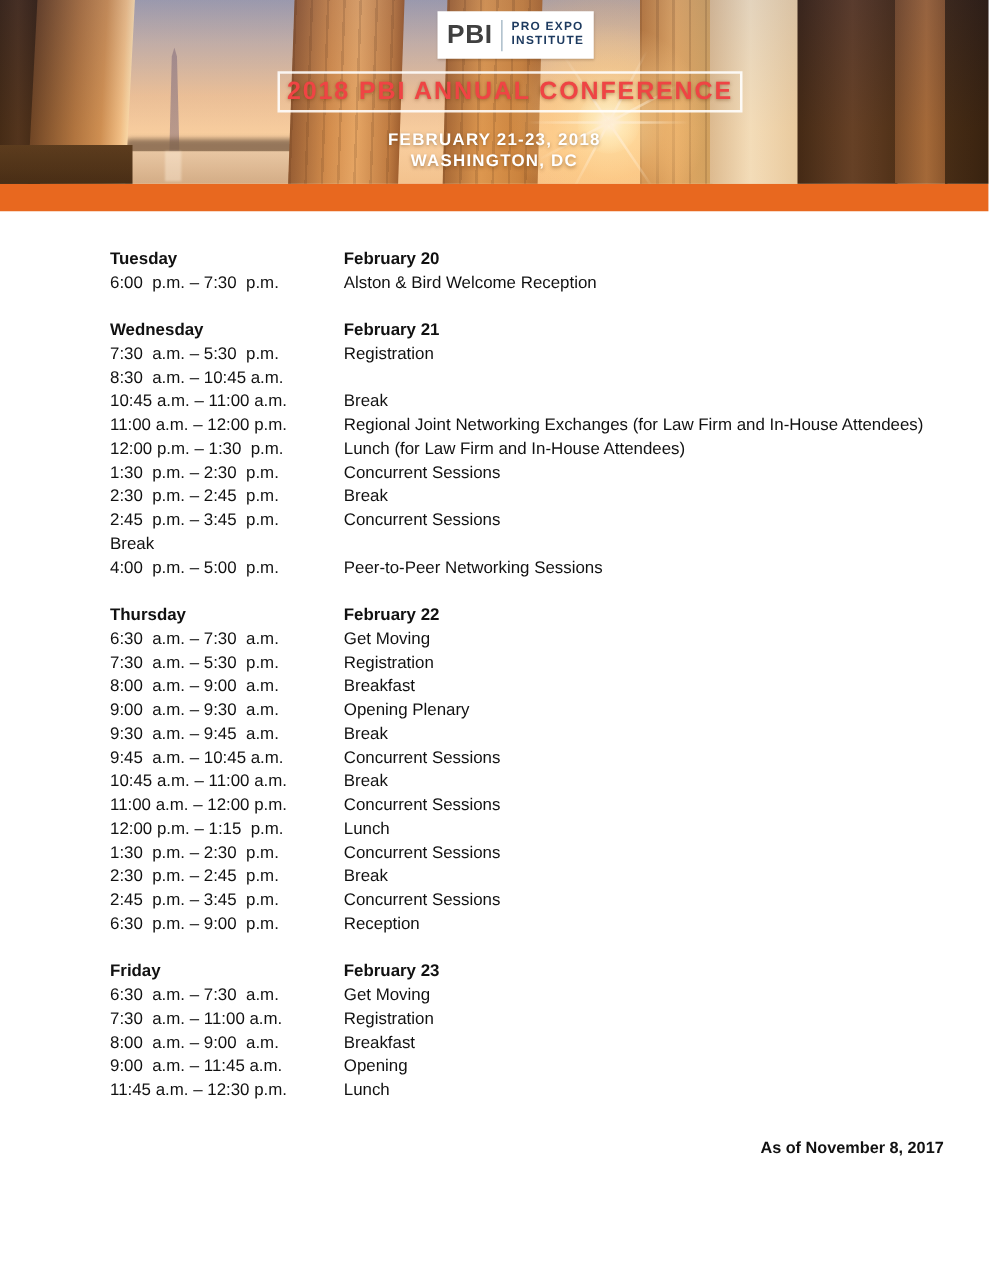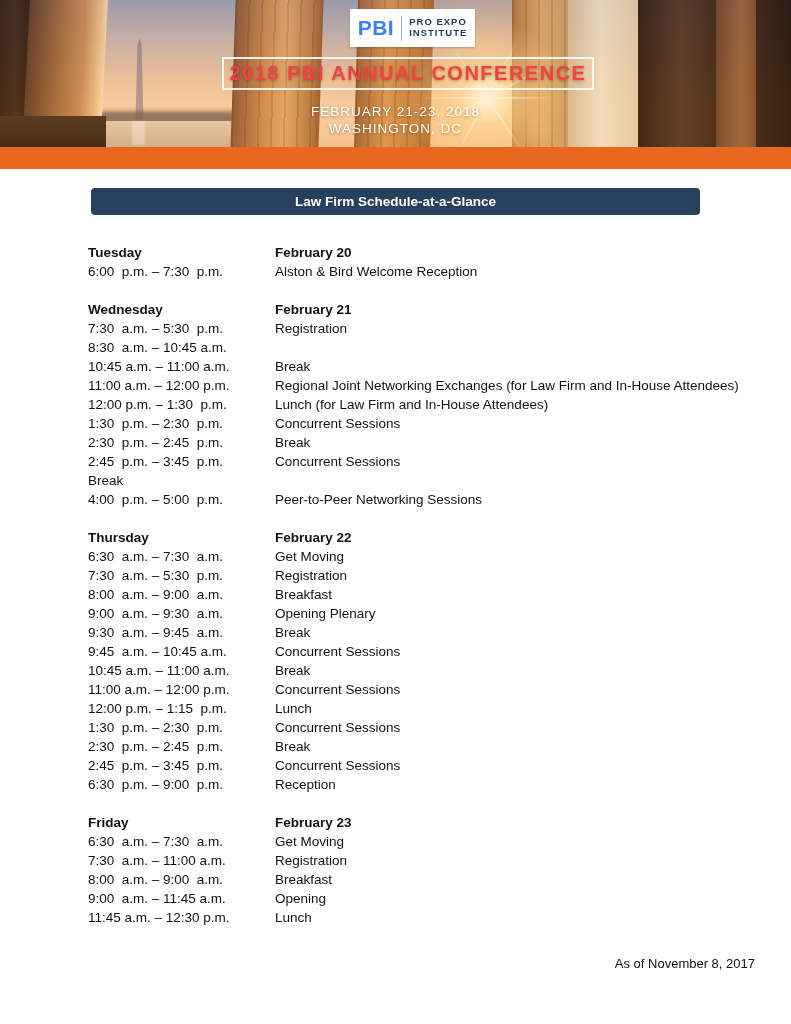--- a/index.html
+++ b/index.html
@@ -57,47 +57,47 @@
   .ray.r1 { transform:rotate(28deg); } .ray.r2 { transform:rotate(90deg); }
   .ray.r3 { transform:rotate(-34deg); } .ray.r4 { transform:rotate(62deg); }
   .warm { inset:0; z-index:4; pointer-events:none;
     background:linear-gradient(180deg,rgba(120,100,140,.12),rgba(255,160,80,.10) 70%); }
 
   .orange-bar { position:absolute; left:0; bottom:0; width:791px; height:22px; background:#E8681F; }
 
   .logo-box { position:absolute; left:350px; top:9px; width:125px; height:38px; z-index:5;
     background:#fff; display:flex; align-items:center; justify-content:center; gap:7px;
     box-shadow:0 1px 2px rgba(60,30,10,.25); }
-  .logo-abbr { font-size:21px; font-weight:800; color:#3b82f6; letter-spacing:.5px; }
+  .logo-abbr { font-size:21px; font-weight:800; color:#404040; letter-spacing:.5px; }
   .logo-divider { width:1px; height:25px; background:#9ab0bf; }
   .logo-lines { display:flex; flex-direction:column; line-height:1.12;
     font-size:9.5px; font-weight:700; color:#1d3a5f; letter-spacing:1px; }
 
   .title-box { position:absolute; left:222px; top:57px; width:372px; height:33px; z-index:5;
     border:2px solid rgba(255,255,255,.88); display:flex; align-items:center; justify-content:center;
     color:#ef4444; font-size:20px; font-weight:700; letter-spacing:1.5px; white-space:nowrap;
     text-shadow:0 1px 3px rgba(90,50,10,.45); }
   .banner-dates { position:absolute; left:0; top:103px; width:791px; z-index:5; text-align:center;
-    color:#fff; font-weight:400; font-size:13.5px; letter-spacing:1px; line-height:17px;
+    color:#fff; font-weight:700; font-size:13.5px; letter-spacing:1px; line-height:17px;
     text-shadow:0 1px 3px rgba(90,50,10,.45); }
 
   
   .schedule-bar { margin:19px 91px 0 91px; height:27px; background:#27405E; border-radius:4px;
     display:flex; align-items:center; justify-content:center;
     color:#fff; font-size:13.5px; font-weight:700; }
 
   main { padding:28px 36px 0 88px; }
   .day { margin-top:19px; }
   .day:first-child { margin-top:0; }
   .row { display:grid; grid-template-columns:187px auto; font-size:13.5px; line-height:19px; }
   .row .t { white-space:pre; }
   .row.head .t, .row.head .e { font-weight:700; }
 
   footer { margin-top:28px; text-align:right; padding-right:36px;
-    font-size:13px; font-weight:400; line-height:18px; }
+    font-size:13px; font-weight:700; line-height:18px; }
 </style>
 </head>
 <body>
 
 <div class="page">
 
   <header class="banner">
     <div class="photo">
       <div class="glow-back"></div>
       <div class="monument"></div>
@@ -135,23 +135,20 @@
     <div class="title-box">2018 PBI ANNUAL CONFERENCE</div>
 
     <div class="banner-dates">
       <div>FEBRUARY 21-23, 2018</div>
       <div>WASHINGTON, DC</div>
     </div>
 
     <div class="orange-bar"></div>
   </header>
 
-  <div class="schedule-bar">
-    <span>Law Firm Schedule-at-a-Glance</span>
-  </div>
 
   <main>
 
     <section class="day">
       <div class="row head">
         <span class="t">Tuesday</span>
         <span class="e">February 20</span>
       </div>
       <div class="row">
         <span class="t">6:00  p.m. – 7:30  p.m.</span>

